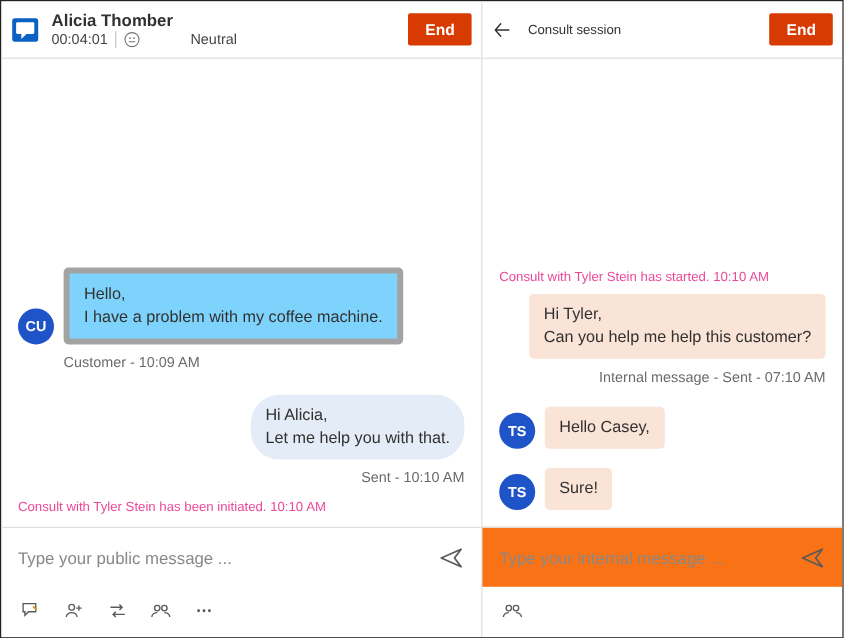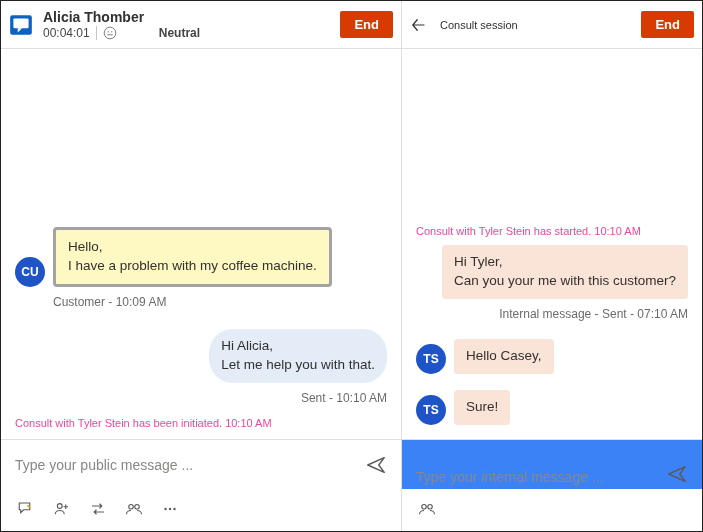--- a/index.html
+++ b/index.html
@@ -75,21 +75,21 @@
     display: flex; align-items: center; justify-content: center;
     font-size: 12px; font-weight: 600; flex-shrink: 0;
   }
   .bubble {
     border-radius: 4px;
     padding: 8px 12px;
     max-width: 300px;
     line-height: 1.4;
     font-size: 13.5px;
   }
-  .bubble.customer { background: #fef9c3; border: 3px solid #a3a3a3; }
+  .bubble.customer { background: #7dd3fc; border: 5px solid #a3a3a3; }
   .bubble.agent-out { background: #e3ecf7; border-radius: 24px; }
   .bubble.internal-out { background: #fae3d7; }
   .bubble.internal-in { background: #fae3d7; }
   .meta {
     font-size: 12px; color: #6b6b6b; margin-top: 2px;
   }
   .meta.left { margin-left: 38px; }
   .meta.right { text-align: right; }
   .system-line {
     font-size: 11px; color: #ec4899; padding: 6px 0 2px 0;
@@ -104,21 +104,21 @@
     height: 50px;
     gap: 8px;
   }
   .composer input {
     flex: 1; border: none; outline: none;
     font-size: 14px; color: #323130;
     background: transparent;
   }
   .composer input::placeholder { color: #8a8886; }
   .send-ico { width: 22px; height: 22px; cursor: pointer; color:#5a5a5a; }
-  .composer.internal { background: #3b82f6; align-items: flex-end; }
+  .composer.internal { background: #f97316; }
 
   
   .toolbar {
     display: flex; align-items: center; gap: 18px;
     padding: 8px 16px 10px 16px;
     height: 42px;
   }
   .tool-ico { width: 18px; height: 18px; color: #5a5a5a; cursor: pointer; display:flex; align-items:center; justify-content:center;}
 </style>
 </head>
@@ -141,21 +141,21 @@
           <span>00:04:01</span>
           <span class="divider-v"></span>
           <span class="face">
             <svg viewBox="0 0 24 24" width="14" height="14">
                 <circle cx="12" cy="12" r="10" fill="none" stroke="#767676" stroke-width="1.6"></circle>
                 <circle cx="9" cy="10" r="1.2" fill="#767676"></circle>
                 <circle cx="15" cy="10" r="1.2" fill="#767676"></circle>
                 <line x1="8" y1="15" x2="16" y2="15" stroke="#767676" stroke-width="1.6" stroke-linecap="round"></line>
               </svg>
           </span>
-          <span style="font-weight:700;padding-left:36px;">Neutral</span>
+          <span style="font-weight:400;padding-left:36px;">Neutral</span>
         </span>
       </div>
       <button class="end-btn">End</button>
     </div>
 
     <div class="messages">
       <div class="msg-row">
         <div class="avatar">CU</div>
         <div class="bubble customer">
           <div>Hello,</div>
@@ -232,21 +232,21 @@
       <span class="session-title">Consult session</span>
       <button class="end-btn">End</button>
     </div>
 
     <div class="messages">
       <div class="system-line">Consult with Tyler Stein has started. 10:10 AM</div>
 
       <div class="msg-row right">
         <div class="bubble internal-out">
           <div>Hi Tyler,</div>
-          <div>Can you your me with this customer?</div>
+          <div>Can you help me help this customer?</div>
         </div>
       </div>
       <div class="meta right">Internal message - Sent - 07:10 AM</div>
 
       <div style="height:6px"></div>
 
       <div class="msg-row">
         <div class="avatar">TS</div>
         <div class="bubble internal-in">Hello Casey,</div>
       </div>

